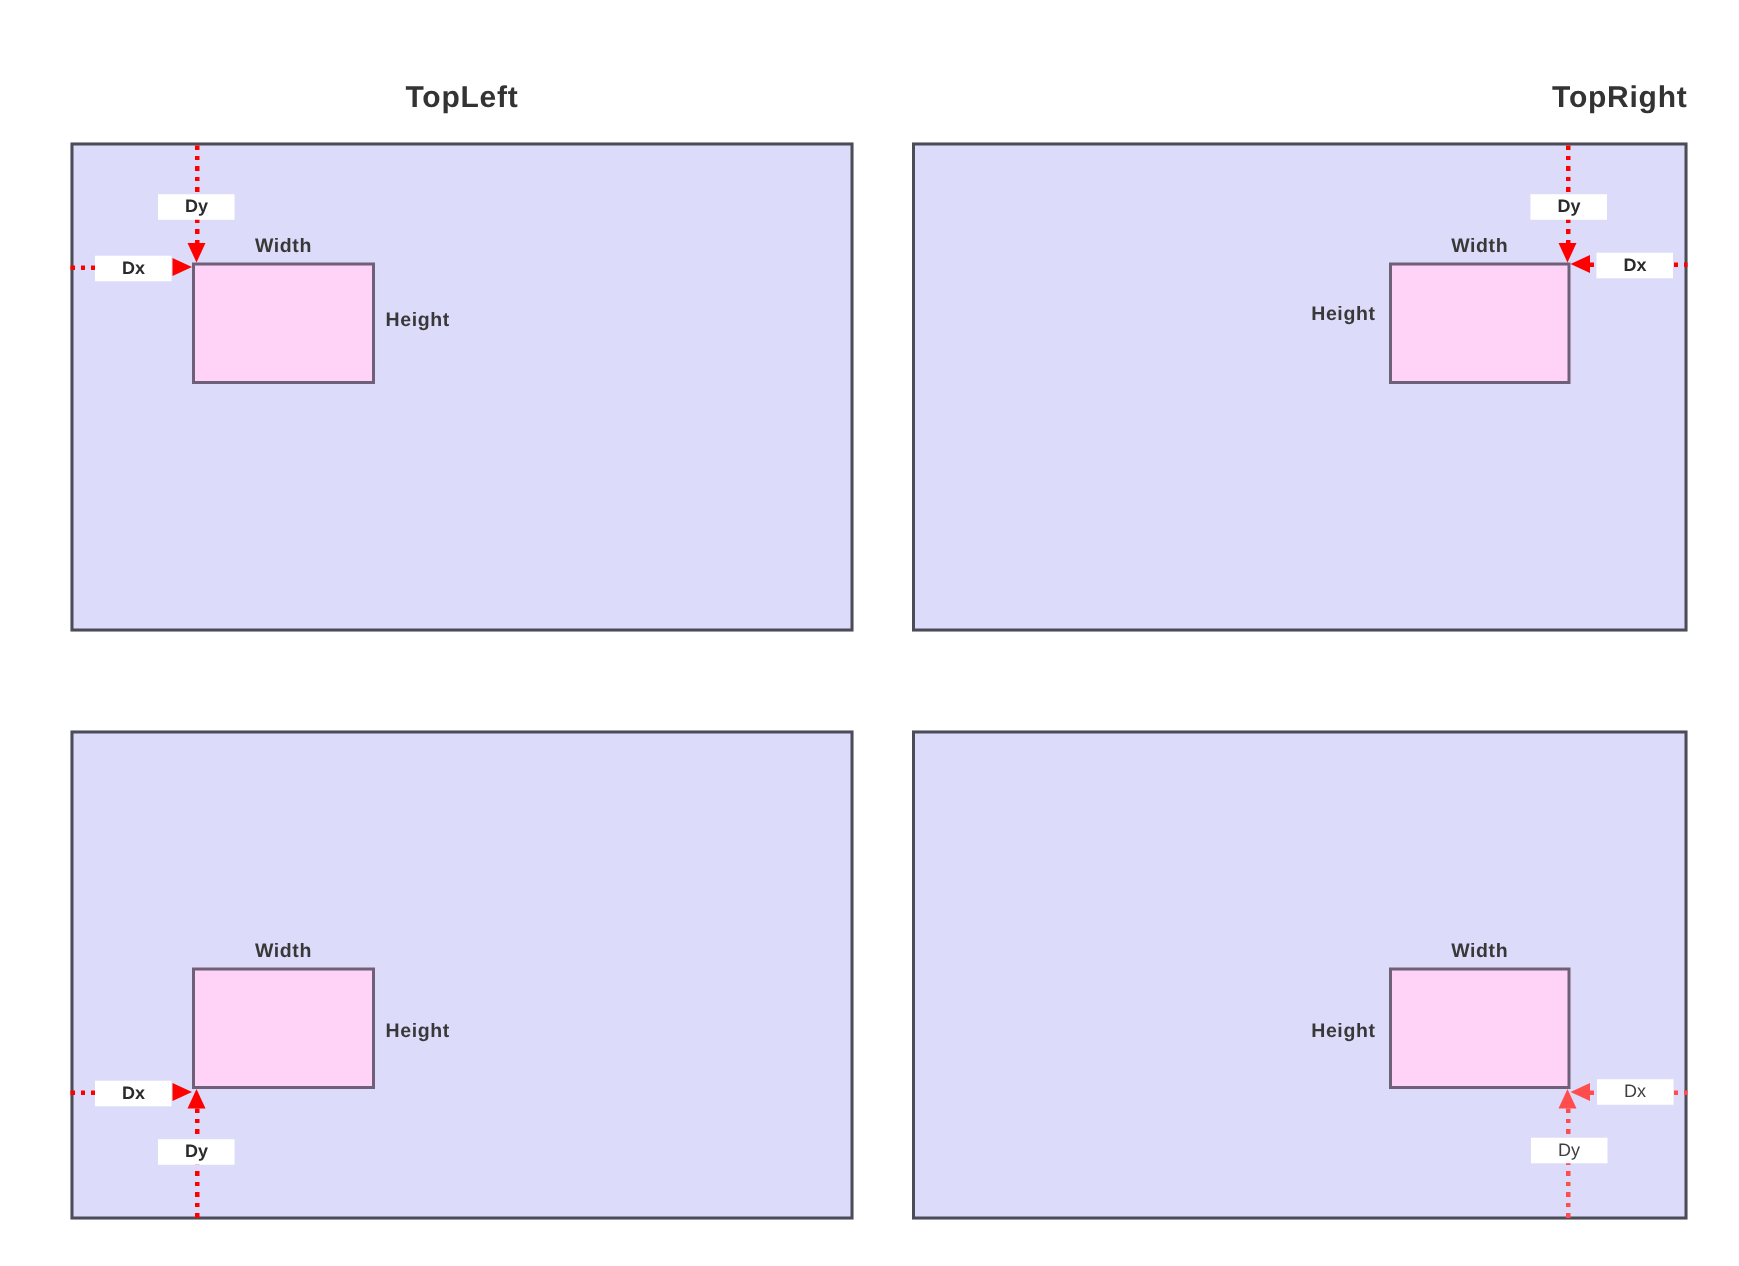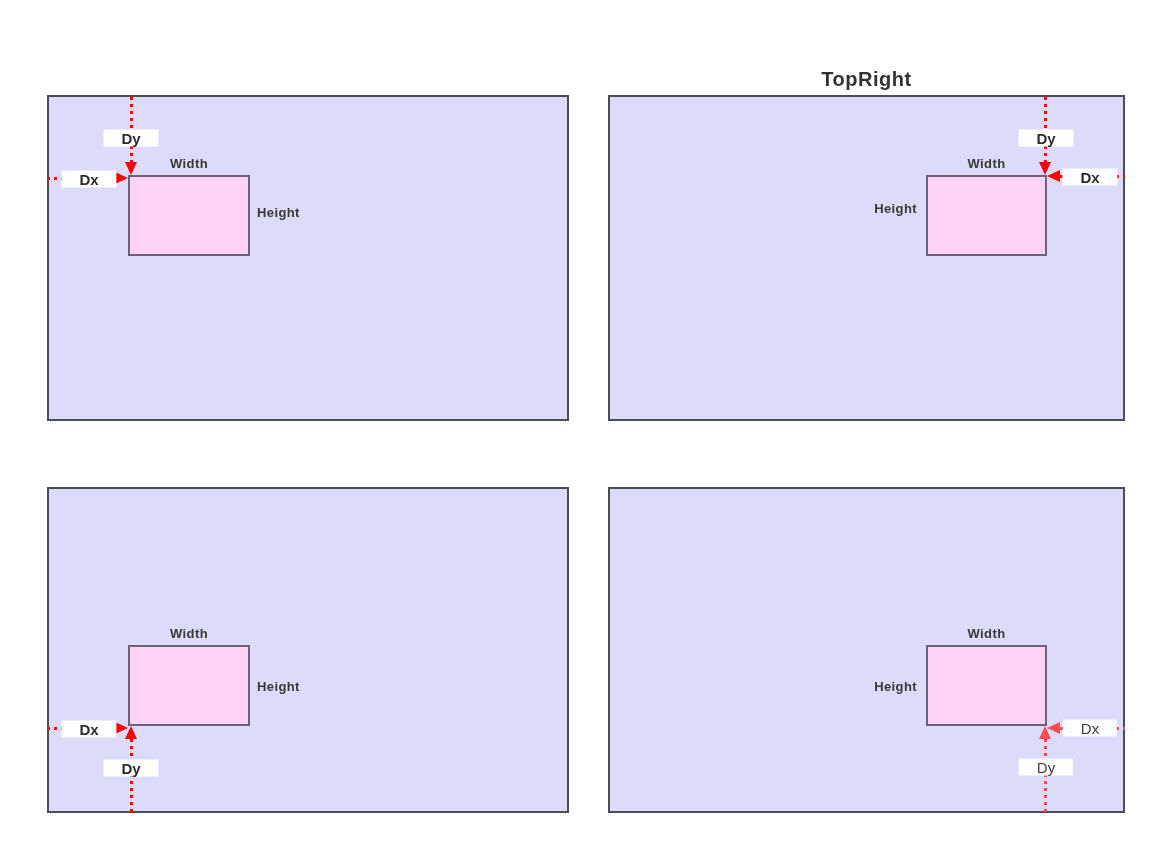--- a/index.html
+++ b/index.html
@@ -7,21 +7,21 @@
   #canvas{position:relative;width:1159px;height:844px;background:var(--page-bg,#ffffff);overflow:hidden;}
   .panel{position:absolute;inset:0;}
 
   .title{
     position:absolute;
     font-weight:700;font-size:20px;line-height:24px;
     letter-spacing:.5px;text-align:center;
     color:var(--title-text,#333333);
   }
   .t1{left:47px;top:53px;width:522px;}
-  .t2{left:608px;top:67px;width:517px;}
+  .t2{left:608px;top:53px;width:517px;text-align:right;}
   .t3{left:47px;top:444px;width:522px;}
   .t4{left:608px;top:444px;width:517px;}
 
   .outer{
     position:absolute;box-sizing:border-box;
     background:var(--outer-fill,#dcdcfa);
     border:2px solid var(--outer-border,#4c4c57);
   }
   .o1{left:47px;top:95px;width:522px;height:326px;}
   .o2{left:608px;top:95px;width:517px;height:326px;}
@@ -82,21 +82,21 @@
   .dxh2{left:1047px;top:170px;}
   .dxh3{left:115px;top:722px;}
   .dyh3{left:125px;top:726px;}
   .dxh4{left:1047px;top:722px;}
   .dyh4{left:1039px;top:726px;}
 
   .tag{
     position:absolute;transform:translate(-50%,-50%);
     background:var(--tag-bg,#ffffff);
     padding:0 18px;
-    font-weight:700;font-size:15px;line-height:17px;
+    font-weight:700;font-size:12px;line-height:17px;
     color:var(--tag-text,#2b2b2b);
     white-space:nowrap;
   }
   .dytag1{left:131px;top:138px;}
   .dxtag1{left:89px;top:179px;}
   .dytag2{left:1046px;top:138px;}
   .dxtag2{left:1090px;top:177px;}
   .dxtag3{left:89px;top:729px;}
   .dytag3{left:131px;top:768px;}
   .dxtag4{left:1090px;top:728px;}
@@ -108,20 +108,21 @@
   .soft .head.left{border-right-color:var(--arrow-soft,#ff4d4d);}
   .soft .head.up{border-bottom-color:var(--arrow-soft,#ff4d4d);}
   .soft .tag{font-weight:400;color:#3e3e3e;}
 </style>
 </head>
 <body>
 
 <div id="canvas">
 
   <div class="panel">
+    <div class="title t1">TopLeft</div>
     <div class="outer o1"></div>
     <div class="inner i1"></div>
     <div class="dim w1">Width</div>
     <div class="dim h1">Height</div>
     <div class="vline dyl1"></div>
     <div class="head down dyh1"></div>
     <div class="tag dytag1">Dy</div>
     <div class="hline dxl1"></div>
     <div class="head right dxh1"></div>
     <div class="tag dxtag1">Dx</div>

